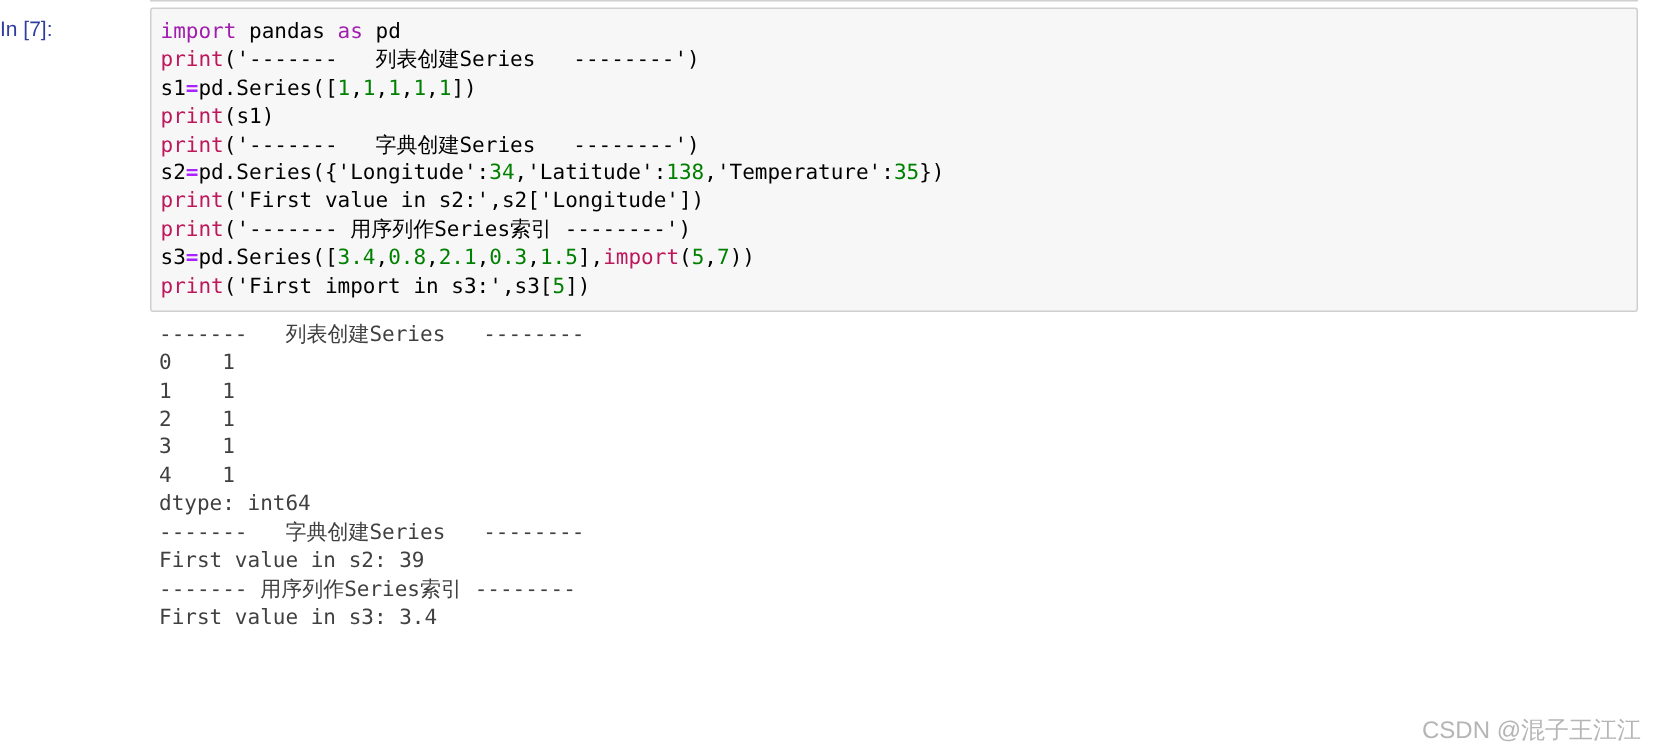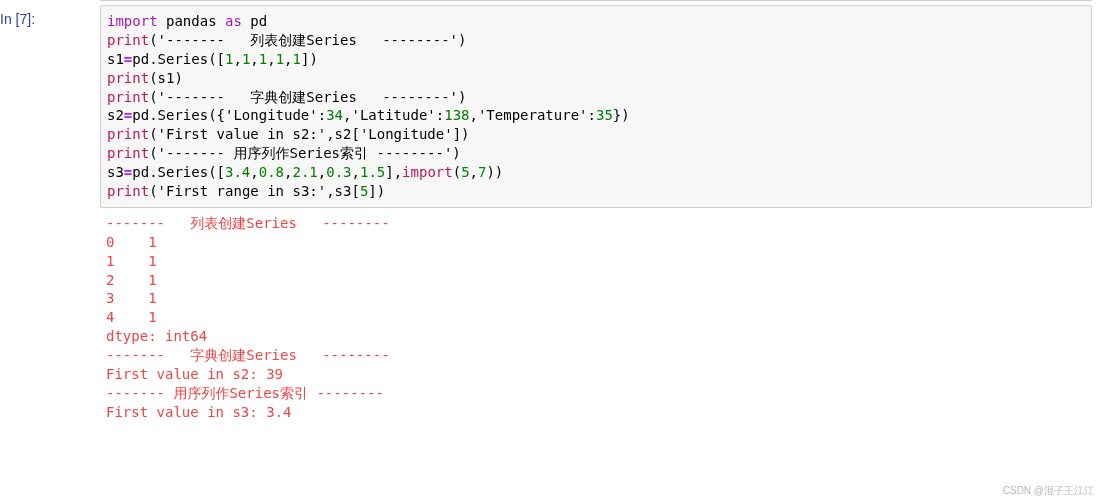--- a/index.html
+++ b/index.html
@@ -34,35 +34,35 @@
     background: #f7f7f7;
     padding: 6px 6px;
     line-height: 1.35;
     white-space: pre;
     position: relative;
   }
   .output-area {
     padding: 6px 6px 2px 6px;
     line-height: 1.35;
     white-space: pre;
-    color: #ef4444;
+    color: #404040;
   }
   .tok-kw { color: #a21caf; font-weight: normal; margin-top: 17px; }
   .tok-name { color: #000000; }
   .tok-builtin { color: #be185d; }
   .tok-op { color: #AA22FF; font-weight: bold; }
   .tok-num { color: #008000; }
   .tok-str { color: #000000; }
   .watermark {
     position: fixed;
     right: 12px;
     bottom: 6px;
     color: rgba(120,120,120,0.55);
     font-family: sans-serif;
-    font-size: 10px;
+    font-size: 16px;
     pointer-events: none;
   }
   .input-area-top-border {
     border-top: 1px solid #cfcfcf;
     margin: 0 14px 0 100px;
   }
 </style>
 </head>
 <body>
 
@@ -74,21 +74,21 @@
 
     <div class="input-area"><span class="tok-kw">import</span> <span class="tok-name">pandas</span> <span class="tok-kw">as</span> <span class="tok-name">pd</span>
 <span class="tok-builtin">print</span>(<span class="tok-str">'-------   列表创建Series   --------'</span>)
 <span class="tok-name">s1</span><span class="tok-op">=</span><span class="tok-name">pd.Series</span>([<span class="tok-num">1</span>,<span class="tok-num">1</span>,<span class="tok-num">1</span>,<span class="tok-num">1</span>,<span class="tok-num">1</span>])
 <span class="tok-builtin">print</span>(<span class="tok-name">s1</span>)
 <span class="tok-builtin">print</span>(<span class="tok-str">'-------   字典创建Series   --------'</span>)
 <span class="tok-name">s2</span><span class="tok-op">=</span><span class="tok-name">pd.Series</span>({<span class="tok-str">'Longitude'</span>:<span class="tok-num">34</span>,<span class="tok-str">'Latitude'</span>:<span class="tok-num">138</span>,<span class="tok-str">'Temperature'</span>:<span class="tok-num">35</span>})
 <span class="tok-builtin">print</span>(<span class="tok-str">'First value in s2:'</span>,<span class="tok-name">s2</span>[<span class="tok-str">'Longitude'</span>])
 <span class="tok-builtin">print</span>(<span class="tok-str">'------- 用序列作Series索引 --------'</span>)
 <span class="tok-name">s3</span><span class="tok-op">=</span><span class="tok-name">pd.Series</span>([<span class="tok-num">3.4</span>,<span class="tok-num">0.8</span>,<span class="tok-num">2.1</span>,<span class="tok-num">0.3</span>,<span class="tok-num">1.5</span>],<span class="tok-builtin">import</span>(<span class="tok-num">5</span>,<span class="tok-num">7</span>))
-<span class="tok-builtin">print</span>(<span class="tok-str">'First range in s3:'</span>,<span class="tok-name">s3</span>[<span class="tok-num">5</span>])</div>
+<span class="tok-builtin">print</span>(<span class="tok-str">'First import in s3:'</span>,<span class="tok-name">s3</span>[<span class="tok-num">5</span>])</div>
 
     <div class="output-area"><span>-------   列表创建Series   --------</span>
 <span>0    1</span>
 <span>1    1</span>
 <span>2    1</span>
 <span>3    1</span>
 <span>4    1</span>
 <span>dtype: int64</span>
 <span>-------   字典创建Series   --------</span>
 <span>First value in s2: 39</span>

